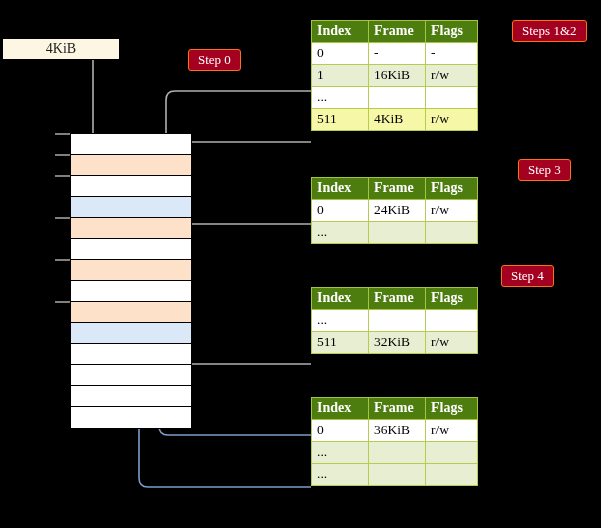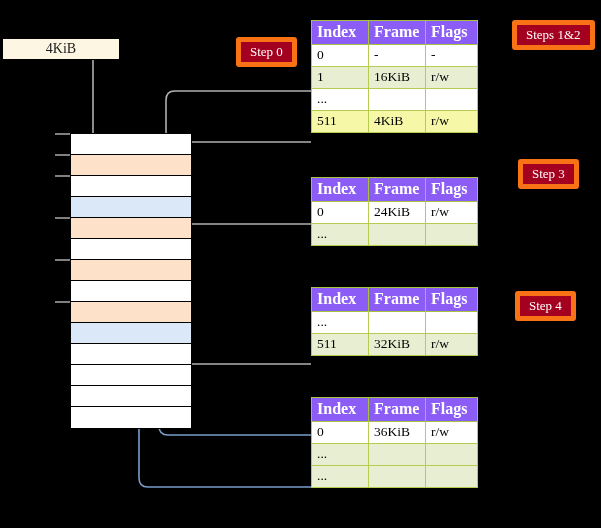--- a/index.html
+++ b/index.html
@@ -40,34 +40,34 @@
     justify-content: center;
     font-size: 14px;
     color: #1a1a1a;
     font-family: "Liberation Serif", serif;
   }
 
   
   .pill {
     position: absolute;
     background: #a40020;
-    border: 5px solid #f97316;
+    border: 1px solid #f97316;
     border-radius: 3px;
     color: #ffffff;
     font-size: 13px;
     font-family: "Liberation Serif", serif;
     padding: 2px 9px 3px 9px;
     line-height: 15px;
     white-space: nowrap;
     box-shadow: 0 0 0 1px rgba(0,0,0,0.35);
   }
-  #pill-step0 { left: 188px; top: 37px; margin-left: 48px; }
+  #pill-step0 { left: 188px; top: 49px; }
   #pill-step12 { left: 512px; top: 20px; }
   #pill-step3 { left: 518px; top: 159px; text-align: right; }
-  #pill-step4 { left: 515px; top: 265px; margin-top: 26px; }
+  #pill-step4 { left: 501px; top: 265px; }
 
   
   .memcol {
     position: absolute;
     left: 70px; top: 133px;
     width: 120px;
     border: 1px solid #000;
     box-sizing: content-box;
     background: #ffffff;
   }
@@ -102,25 +102,25 @@
     border: 1px solid #b5cc50;
     padding: 2px 5px 3px 5px;
     height: 19px;
     box-sizing: border-box;
     text-align: left;
     vertical-align: middle;
     overflow: hidden;
     white-space: nowrap;
   }
   .ptable th {
-    background: #8b5cf6;
+    background: #4d7c0f;
     color: #ffffff;
     font-weight: bold;
     border: 1px solid #a6c440;
-    font-size: 16px;
+    font-size: 14px;
     margin-left: 38px;
   }
   .ptable tr.alt td { background: #e8eed2; }
   .ptable tr.hl td  { background: #f7f7a8; }
   .ptable col.c-index { width: 57px; }
   .ptable col.c-frame { width: 57px; }
   .ptable col.c-flags { width: 52px; }
 
   #tbl-1 { left: 311px; top: 20px; }
   #tbl-2 { left: 311px; top: 177px; }

